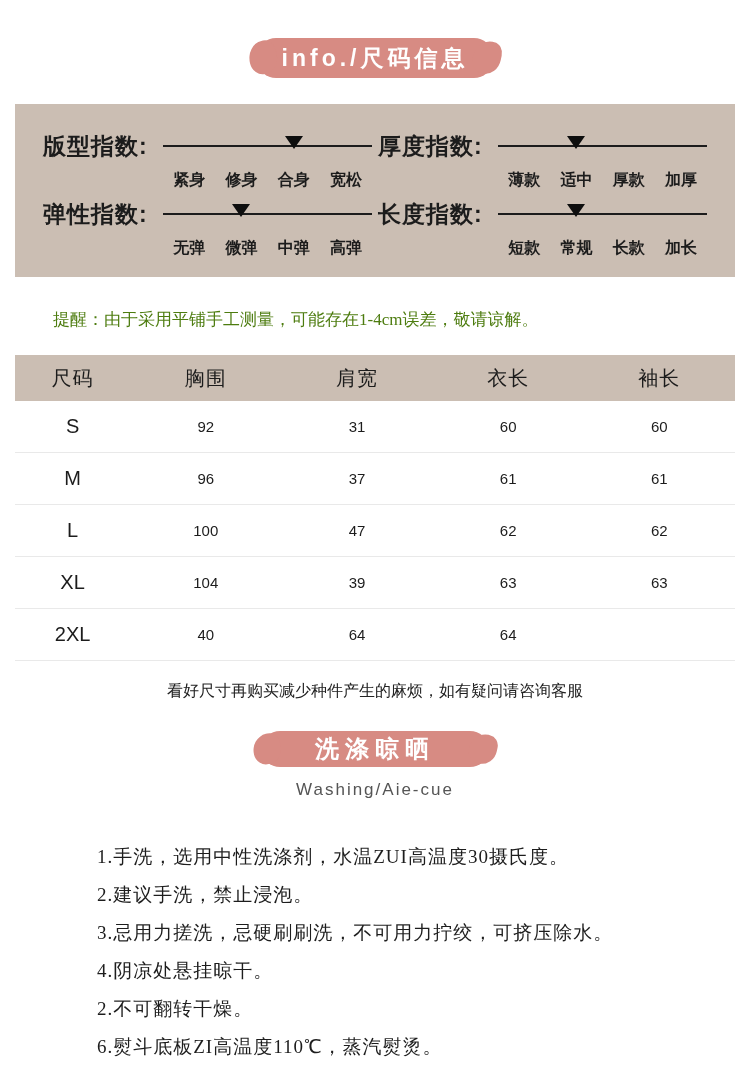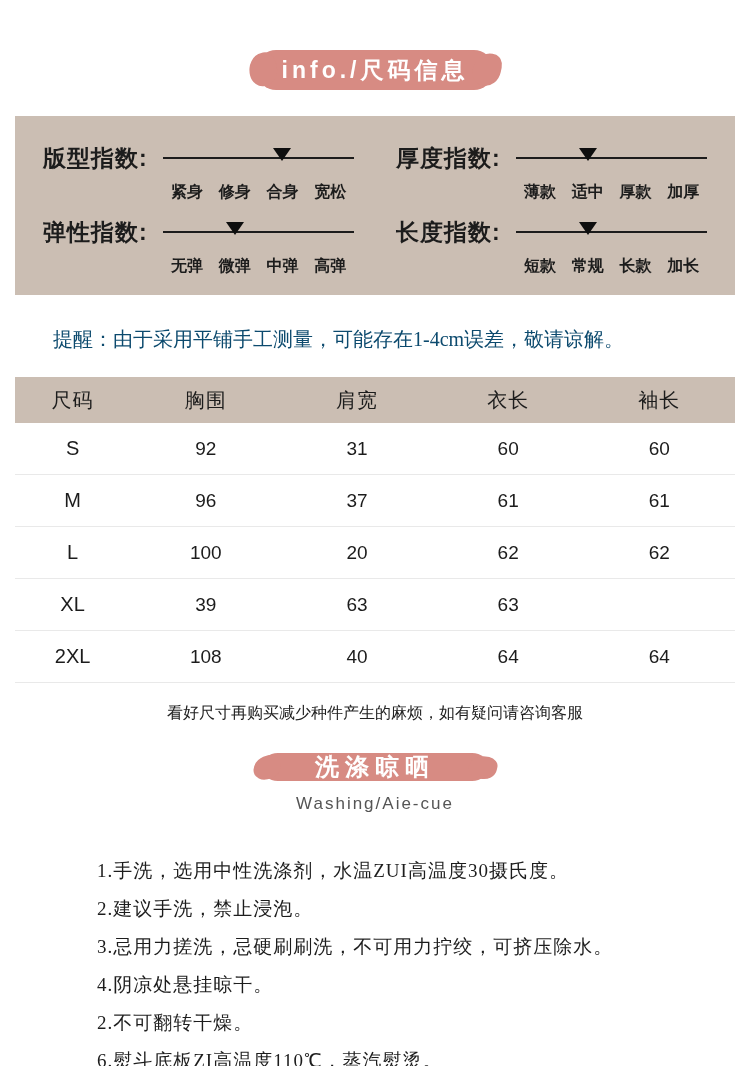--- a/index.html
+++ b/index.html
@@ -17,52 +17,52 @@
   }
 
   
   .banner{position:relative;margin:0 auto;display:flex;align-items:center;justify-content:center;}
   .brush-bg{position:absolute;inset:0;background:var(--accent);border-radius:18px/16px;}
   .brush-bg::before,.brush-bg::after{content:"";position:absolute;top:3px;width:28px;height:82%;
     background:var(--accent);border-radius:62% 38% 55% 45%;}
   .brush-bg::before{left:-9px;transform:rotate(-14deg);}
   .brush-bg::after{right:-9px;transform:rotate(12deg);}
   .banner-text{position:relative;color:#ffffff;white-space:nowrap;}
-  #banner-info{width:234px;height:40px;margin-top:50px;}
+  #banner-info{width:234px;height:40px;margin-top:38px;}
   #banner-info .banner-text{font-size:23px;font-weight:600;letter-spacing:4px;}
-  #banner-wash{width:226px;height:28px;margin-top:27px;}
+  #banner-wash{width:226px;height:36px;margin-top:27px;}
   #banner-wash .banner-text{font-size:24px;font-weight:700;letter-spacing:6px;}
 
   
   .index-box{
     margin:26px 15px 0;background:var(--panel);
     padding:25px 28px 18px;display:grid;
-    grid-template-columns:1fr 1fr;column-gap:42px;row-gap:12px;
+    grid-template-columns:1fr 1fr;column-gap:42px;row-gap:12px;gap:6px;
   }
   .idx-module{display:grid;grid-template-columns:120px 1fr;}
   .idx-title{font-size:23px;font-weight:700;letter-spacing:1px;align-self:center;white-space:nowrap;}
   .idx-scale{position:relative;height:34px;}
   .idx-line{position:absolute;left:0;right:0;top:16px;height:2px;background:var(--ink);}
   .idx-arrow{position:absolute;top:7px;width:0;height:0;transform:translateX(-50%);
     border-left:9px solid transparent;border-right:9px solid transparent;border-top:13px solid #0e0e0e;}
   .idx-labels{grid-column:2;display:flex;padding-top:7px;align-items:center;}
   .idx-labels span{flex:1;text-align:center;font-size:16px;font-weight:700;}
 
   
-  .reminder{margin:31px 0 16px 53px;font-family:"Liberation Serif", serif;font-size:20px;color:#0c4a6e;}
+  .reminder{margin:31px 0 16px 53px;font-family:"Liberation Serif", serif;font-size:17px;color:#4d7c0f;}
 
   
   .size-table{margin:24px 15px 0;}
   .st-row{display:grid;grid-template-columns:16% 21% 21% 21% 21%;align-items:center;}
   .st-head{height:46px;background:var(--panel);}
   .st-head .st-cell{font-size:20px;letter-spacing:1px;}
   .st-data{height:52px;border-bottom:1px solid var(--divider);}
   .st-cell{text-align:center;}
   .st-size{font-size:20px;font-stretch:condensed;}
-  .st-val{font-size:19px;}
+  .st-val{font-size:15px;}
 
   
   .notes{margin-top:17px;text-align:center;font-size:16px;line-height:26px;color:#222222;font-weight:500;}
 
   
   .wash-sub{margin-top:13px;text-align:center;font-size:17px;letter-spacing:2px;color:#555555;}
   .wash-list{margin:44px 0 0 97px;font-family:"Liberation Serif", serif;font-size:19px;color:#1d1d1d;}
   .wash-item{margin-bottom:12px;letter-spacing:1px;}
 </style>
 </head>
@@ -153,33 +153,33 @@
   <div class="st-row st-data">
     <span class="st-cell st-size">M</span>
     <span class="st-cell st-val">96</span>
     <span class="st-cell st-val">37</span>
     <span class="st-cell st-val">61</span>
     <span class="st-cell st-val">61</span>
   </div>
   <div class="st-row st-data">
     <span class="st-cell st-size">L</span>
     <span class="st-cell st-val">100</span>
-    <span class="st-cell st-val">20</span>
+    <span class="st-cell st-val">47</span>
     <span class="st-cell st-val">62</span>
     <span class="st-cell st-val">62</span>
   </div>
   <div class="st-row st-data">
     <span class="st-cell st-size">XL</span>
+    <span class="st-cell st-val">104</span>
     <span class="st-cell st-val">39</span>
     <span class="st-cell st-val">63</span>
     <span class="st-cell st-val">63</span>
   </div>
   <div class="st-row st-data">
     <span class="st-cell st-size">2XL</span>
-    <span class="st-cell st-val">108</span>
     <span class="st-cell st-val">40</span>
     <span class="st-cell st-val">64</span>
     <span class="st-cell st-val">64</span>
   </div>
 </div>
 
 <div class="notes">
   <div>看好尺寸再购买减少种件产生的麻烦，如有疑问请咨询客服</div>
 </div>
 

